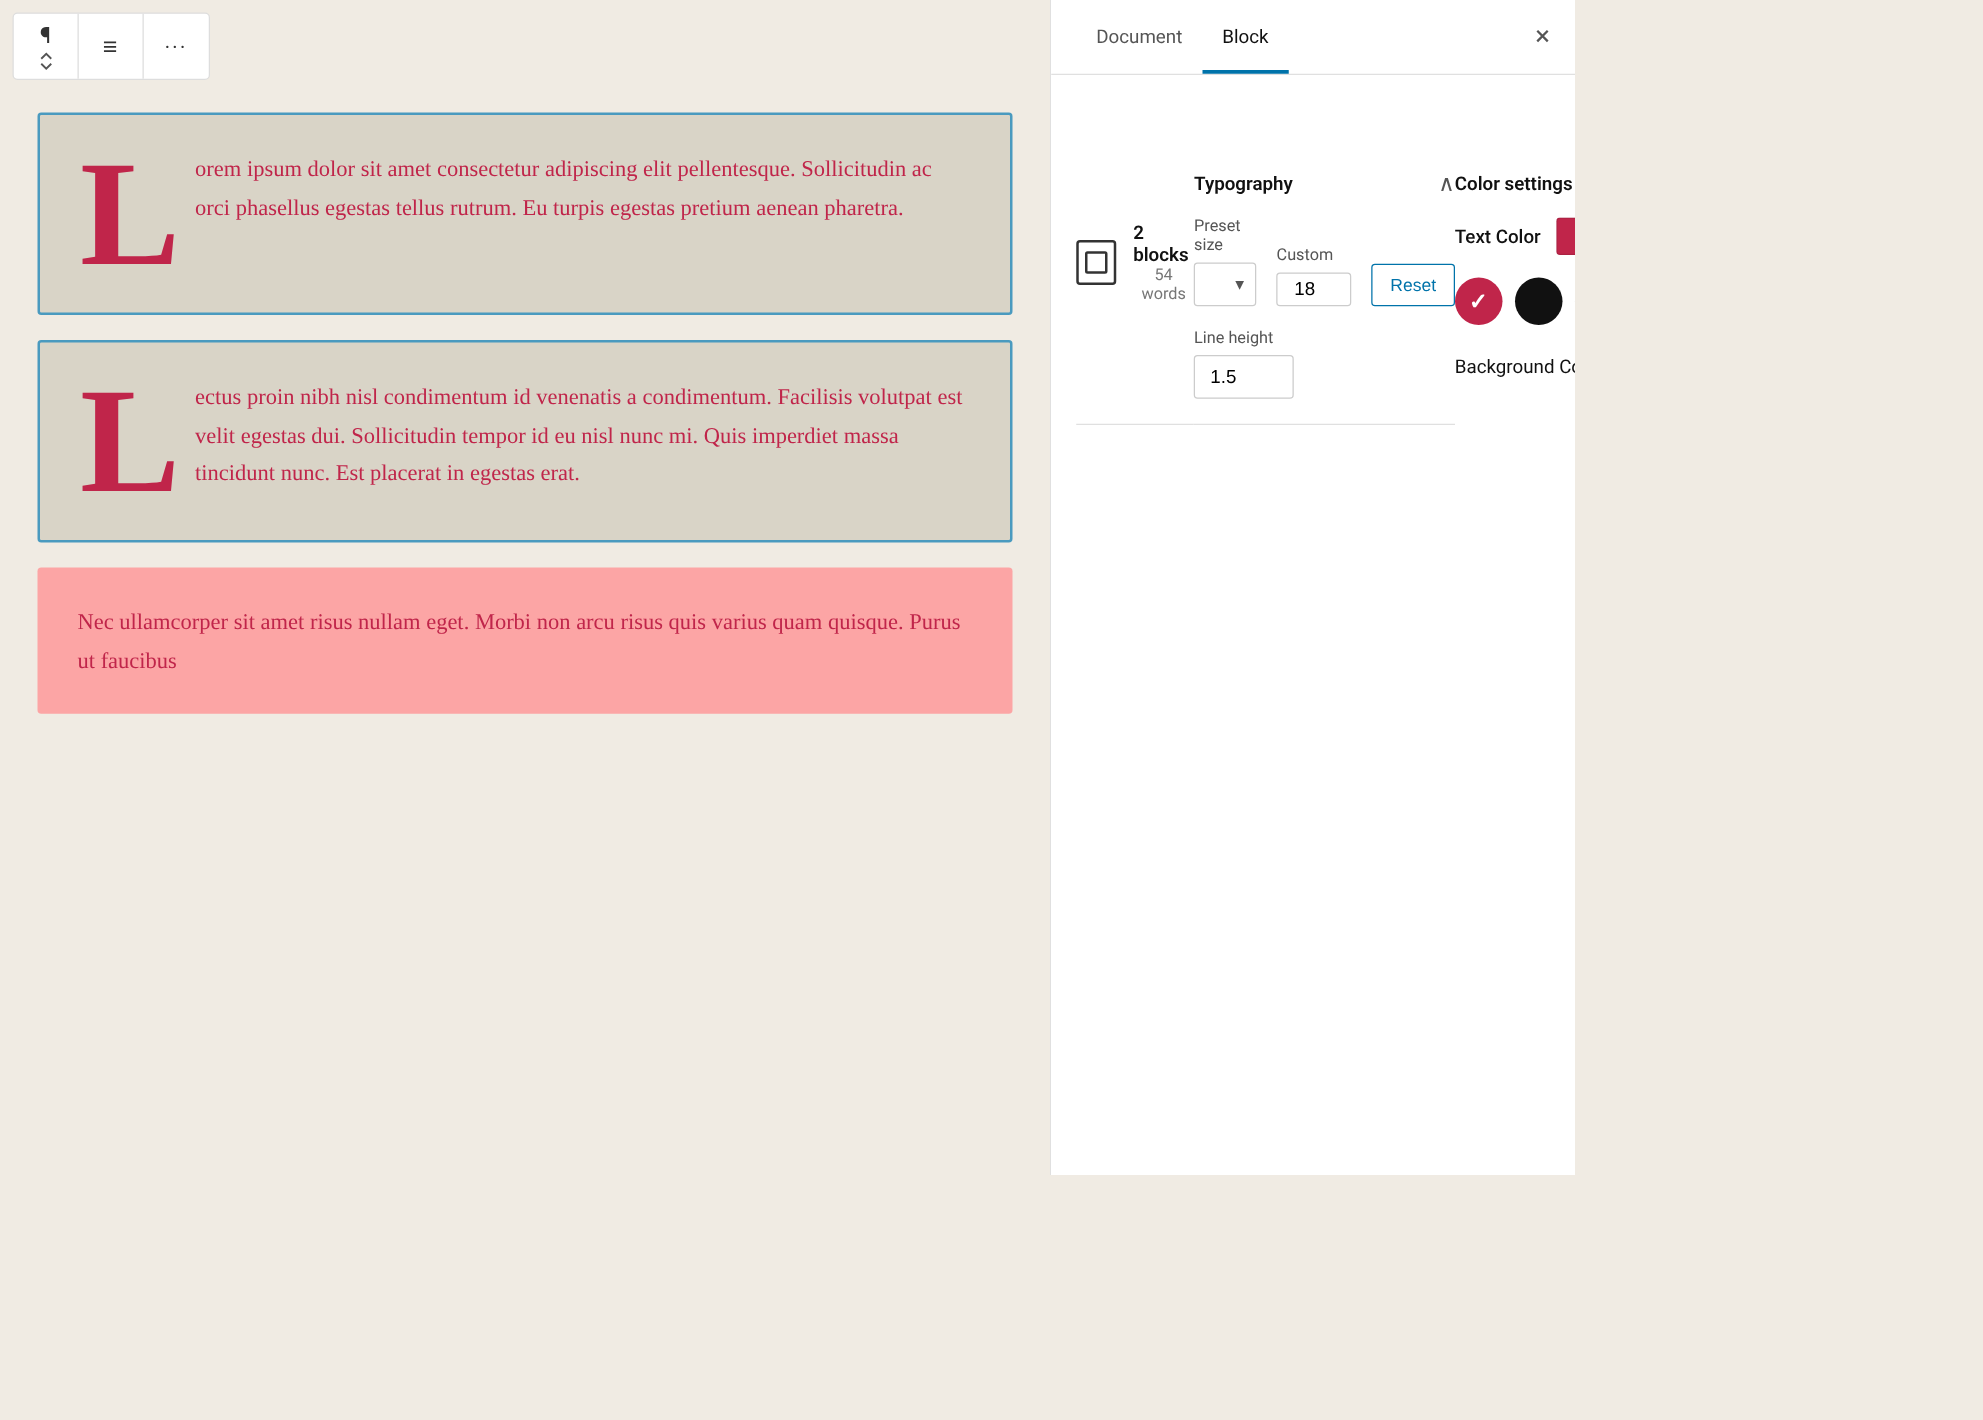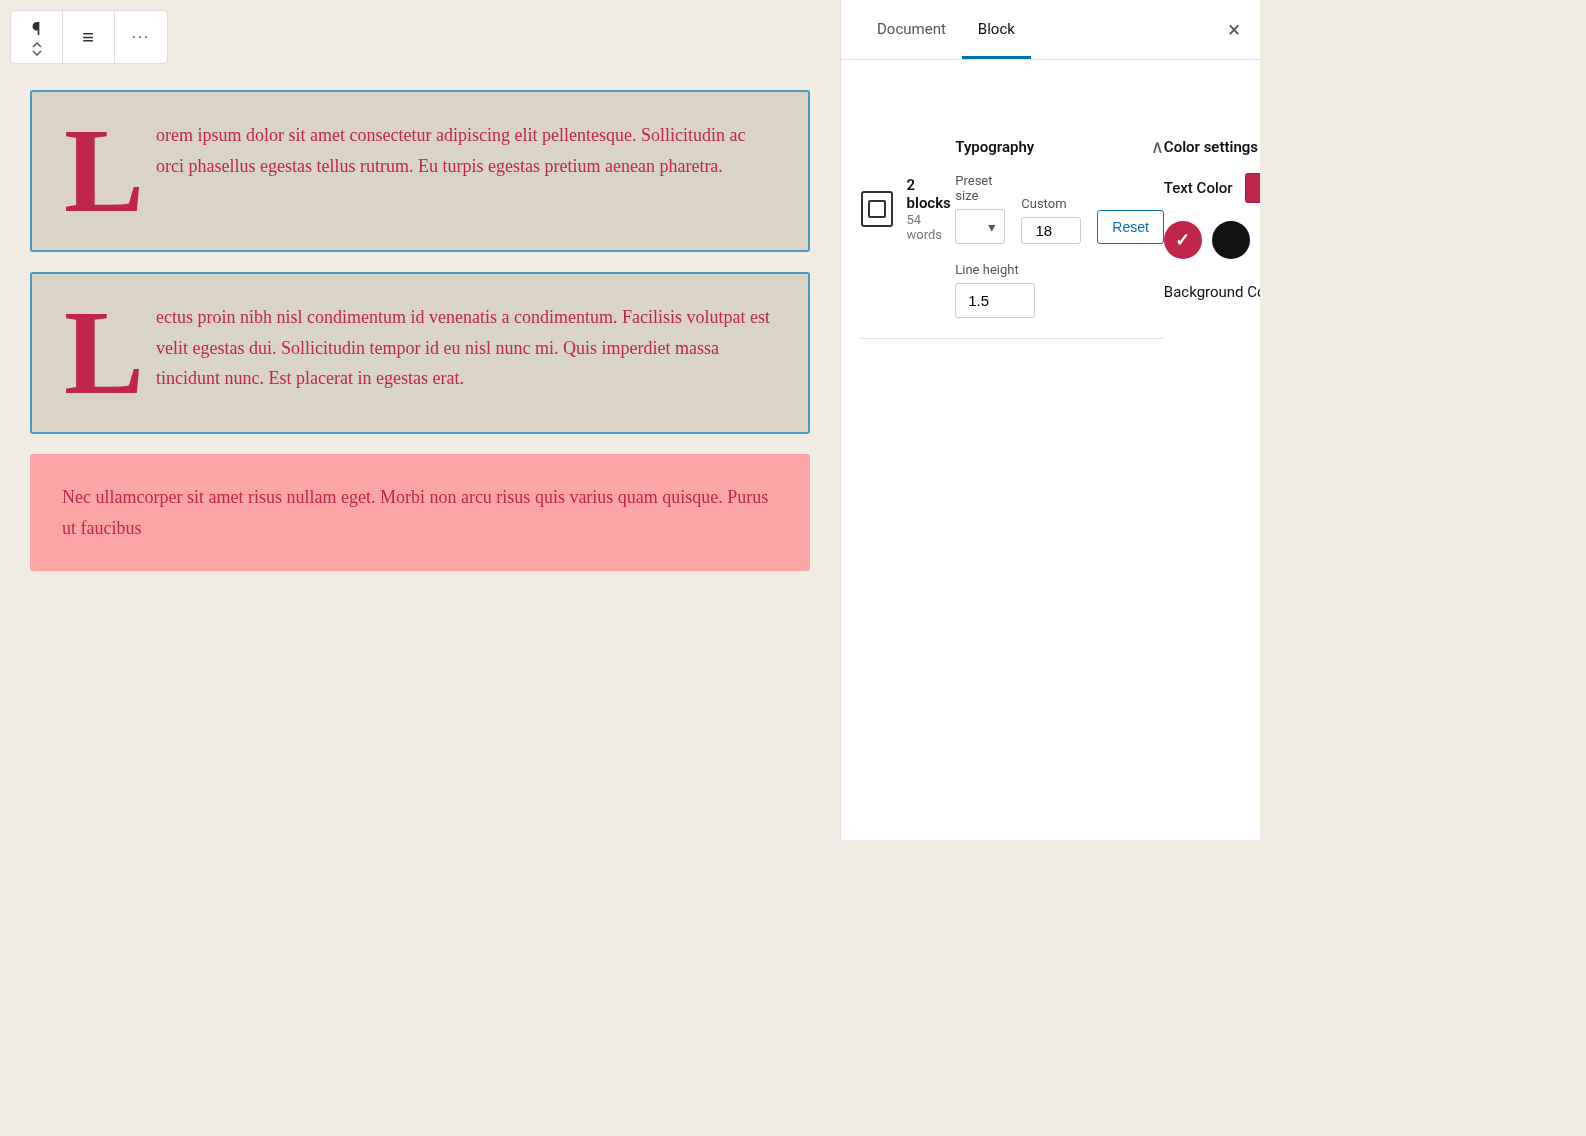--- a/index.html
+++ b/index.html
@@ -93,21 +93,21 @@
     }
 
     
     .sidebar {
       width: 420px;
       min-width: 420px;
       background: #fff;
       border-left: 1px solid #e0e0e0;
       display: flex;
       flex-direction: column;
-      height: 840px;
+      height: 940px;
       overflow-y: auto;
     }
 
     .sidebar-header {
       display: flex;
       align-items: center;
       padding: 0 20px;
       border-bottom: 1px solid #e0e0e0;
       height: 60px;
     }
@@ -164,21 +164,21 @@
       justify-content: center;
     }
     .block-icon-inner {
       width: 18px;
       height: 18px;
       border: 2px solid #333;
       border-radius: 2px;
     }
     .block-meta { display: flex; flex-direction: column; }
     .block-meta-title { font-size: 15px; font-weight: 600; color: #111; }
-    .block-meta-sub { font-size: 13px; color: #777; }
+    .block-meta-sub { font-size: 13px; color: #777; text-align: center; }
 
     
     .section {
       padding: 20px 0;
       border-bottom: 1px solid #e0e0e0;
     }
     .section-header {
       display: flex;
       align-items: center;
       justify-content: space-between;

